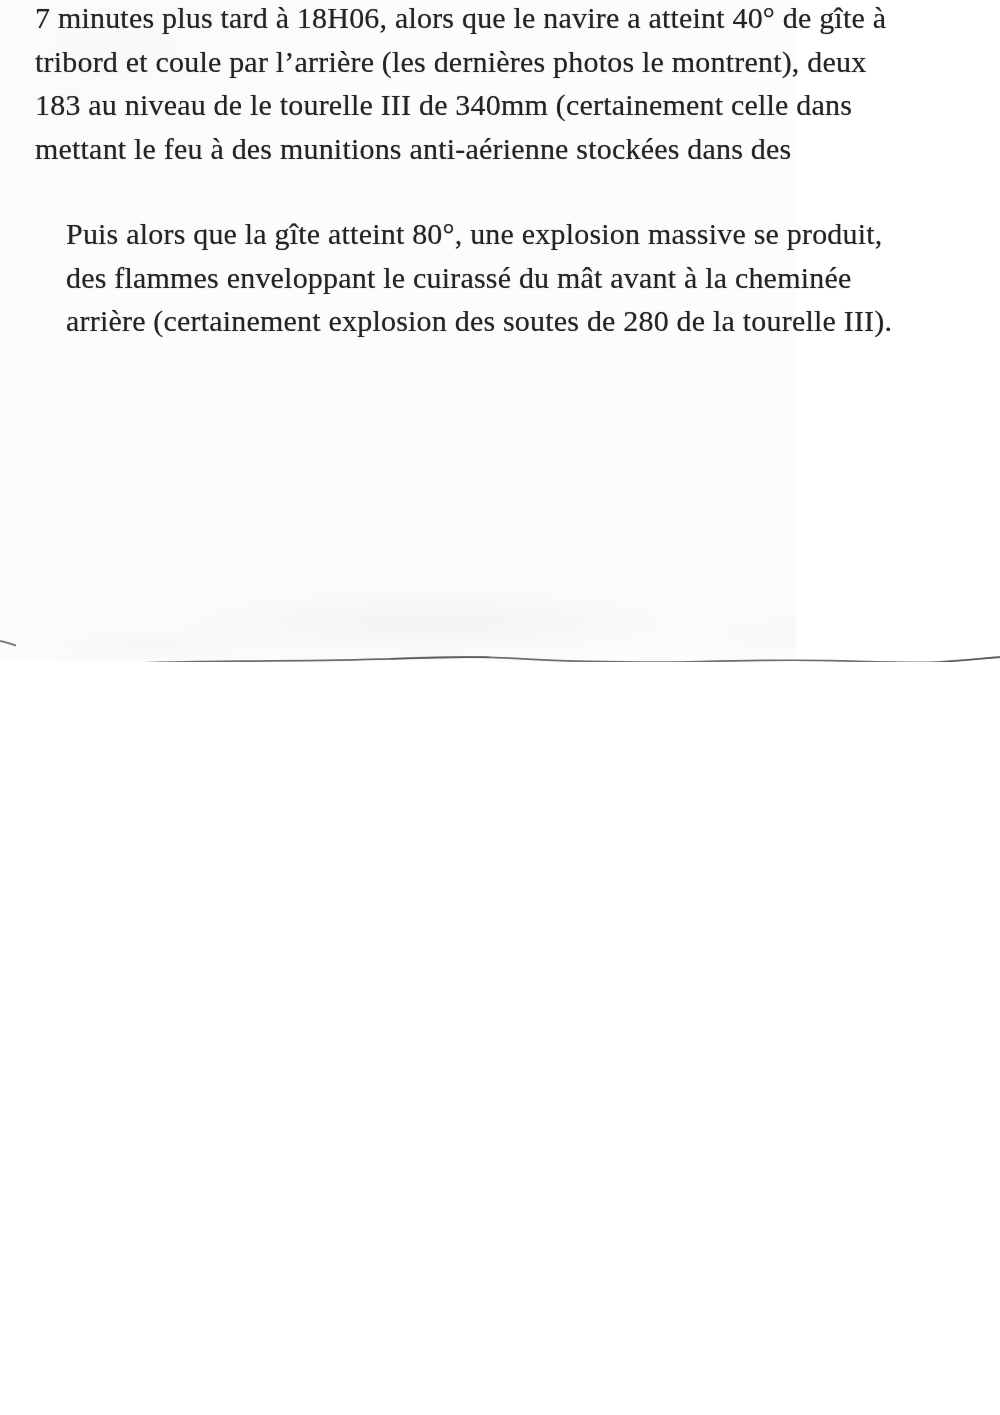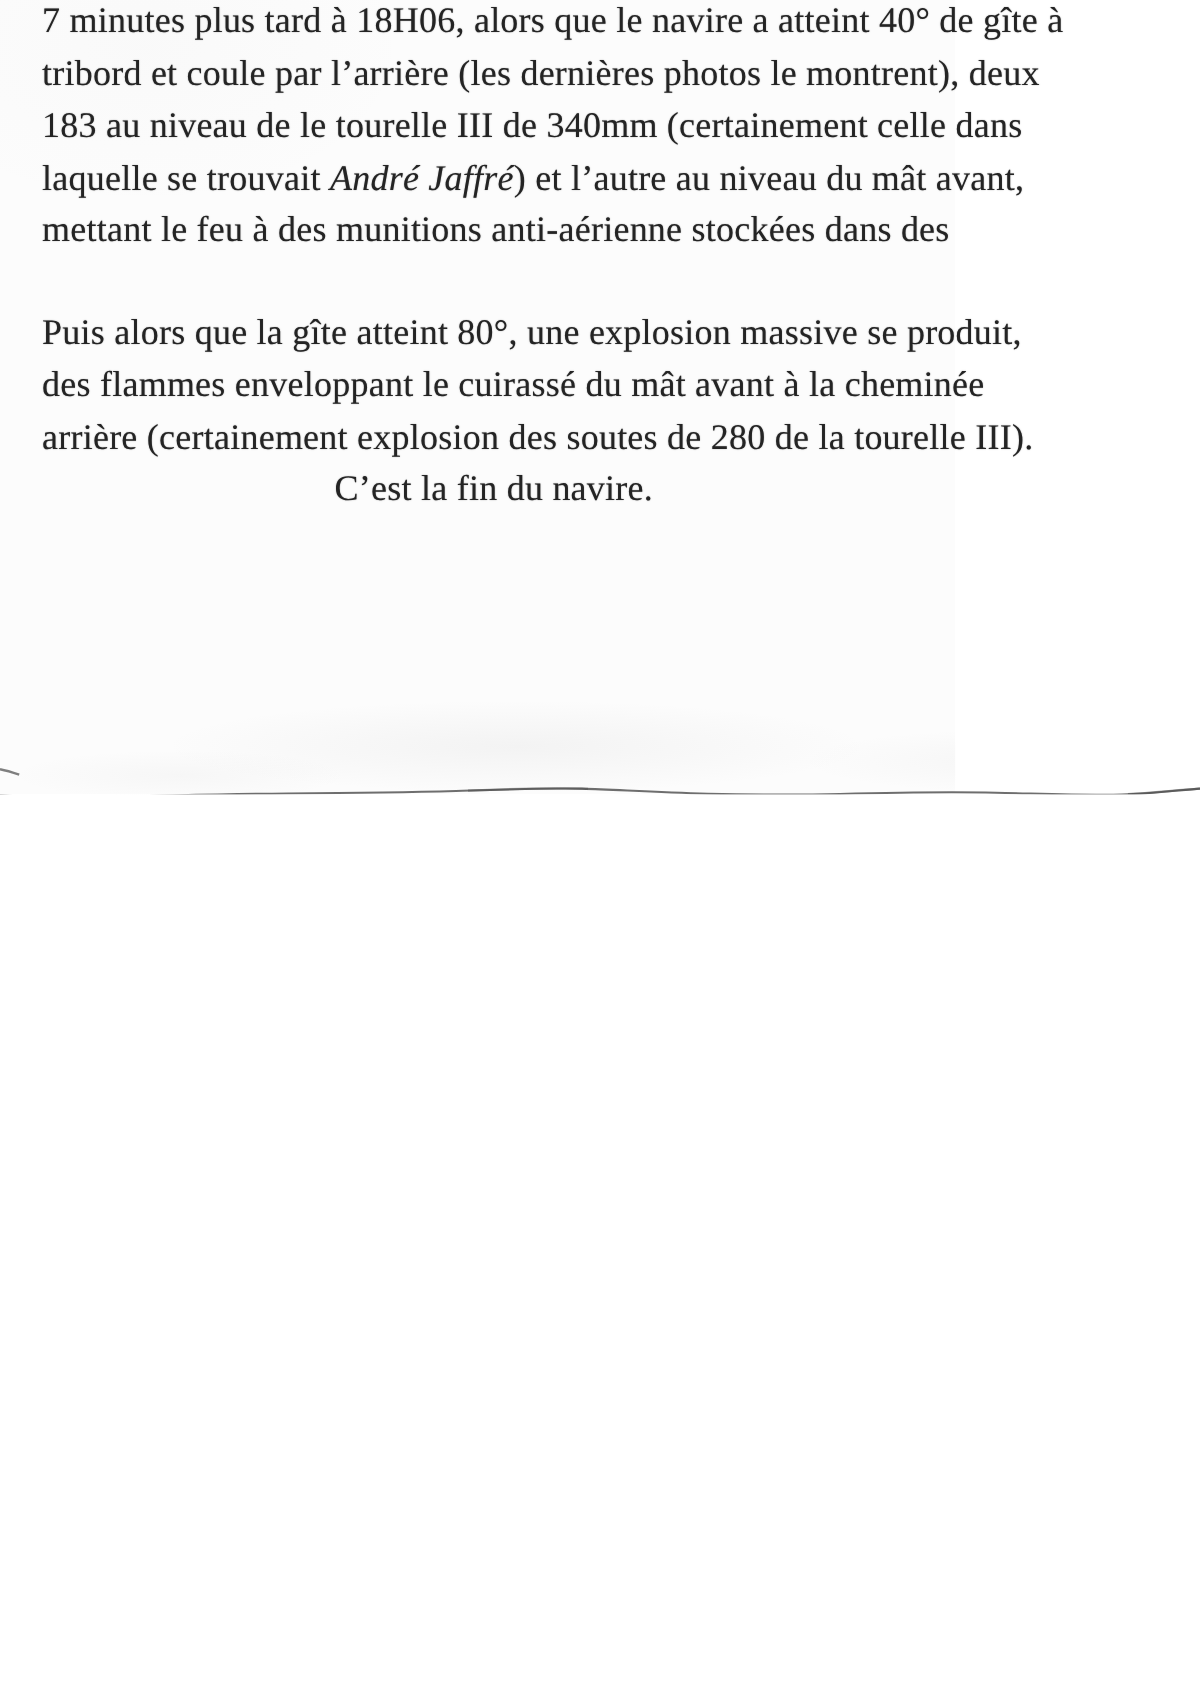--- a/index.html
+++ b/index.html
@@ -20,36 +20,35 @@
     position: absolute;
     top: 0; left: 0;
     width: 796px;
     height: 662px;
     background:
       radial-gradient(ellipse 420px 55px at 430px 622px, rgba(125,125,125,0.07), rgba(125,125,125,0) 70%),
       radial-gradient(ellipse 260px 38px at 850px 634px, rgba(125,125,125,0.05), rgba(125,125,125,0) 70%),
       radial-gradient(ellipse 200px 30px at 150px 646px, rgba(125,125,125,0.045), rgba(125,125,125,0) 70%),
       radial-gradient(ellipse 300px 180px at 120px 40px, rgba(140,140,140,0.025), rgba(140,140,140,0) 75%),
       #fcfcfc;
-    text-align: center;
   }
   .textblock {
     position: absolute;
     top: -4px;
     left: 35px;
     right: 8px;
     color: #242424;
     font-size: 30px;
     line-height: 43.5px;
     letter-spacing: 0.2px;
     filter: blur(0.45px);
     text-shadow: 0 0 1px rgba(40,40,40,0.55);
   }
   .para { margin: 0; padding: 0; }
-  .para2 { margin-top: 42px; }
+  .para2 { margin-top: 42px; margin-left: 31px; }
   .line { white-space: nowrap; }
   .it { font-style: italic; }
   
   .tear-svg {
     position: absolute;
     top: 630px;
     left: 0;
     width: 1000px;
     height: 50px;
     display: block;
@@ -67,29 +66,27 @@
 
 <div class="page">
 
   <div class="scan-region">
     <div class="textblock">
 
       <div class="para">
         <div class="line">7 minutes plus tard à 18H06, alors que le navire a atteint 40° de gîte à</div>
         <div class="line">tribord et coule par l’arrière (les dernières photos le montrent), deux</div>
         <div class="line">183 au niveau de le tourelle III de 340mm (certainement celle dans</div>
-        <div class="line"><span>laquelle se trouvait </span><span class="it">André Jaffré</span><span>) et l’autre au niveau du mât avant,</span></div>
         <div class="line">mettant le feu à des munitions anti-aérienne stockées dans des</div>
       </div>
 
       <div class="para para2">
         <div class="line">Puis alors que la gîte atteint 80°, une explosion massive se produit,</div>
         <div class="line">des flammes enveloppant le cuirassé du mât avant à la cheminée</div>
         <div class="line">arrière (certainement explosion des soutes de 280 de la tourelle III).</div>
-        <div class="line">C’est la fin du navire.</div>
       </div>
 
     </div>
   </div>
 
   <svg class="tear-svg" viewBox="0 0 1000 50" preserveAspectRatio="none" aria-hidden="true">
 
     <path d="M0,11 C5,12 10,13.5 16,15.5" fill="none" stroke="#555555" stroke-width="2" opacity="0.75"></path>
 
     <path d="M0,33 C30,34.6 60,34.6 110,33.6 C150,32.8 190,31.6 240,31.2

